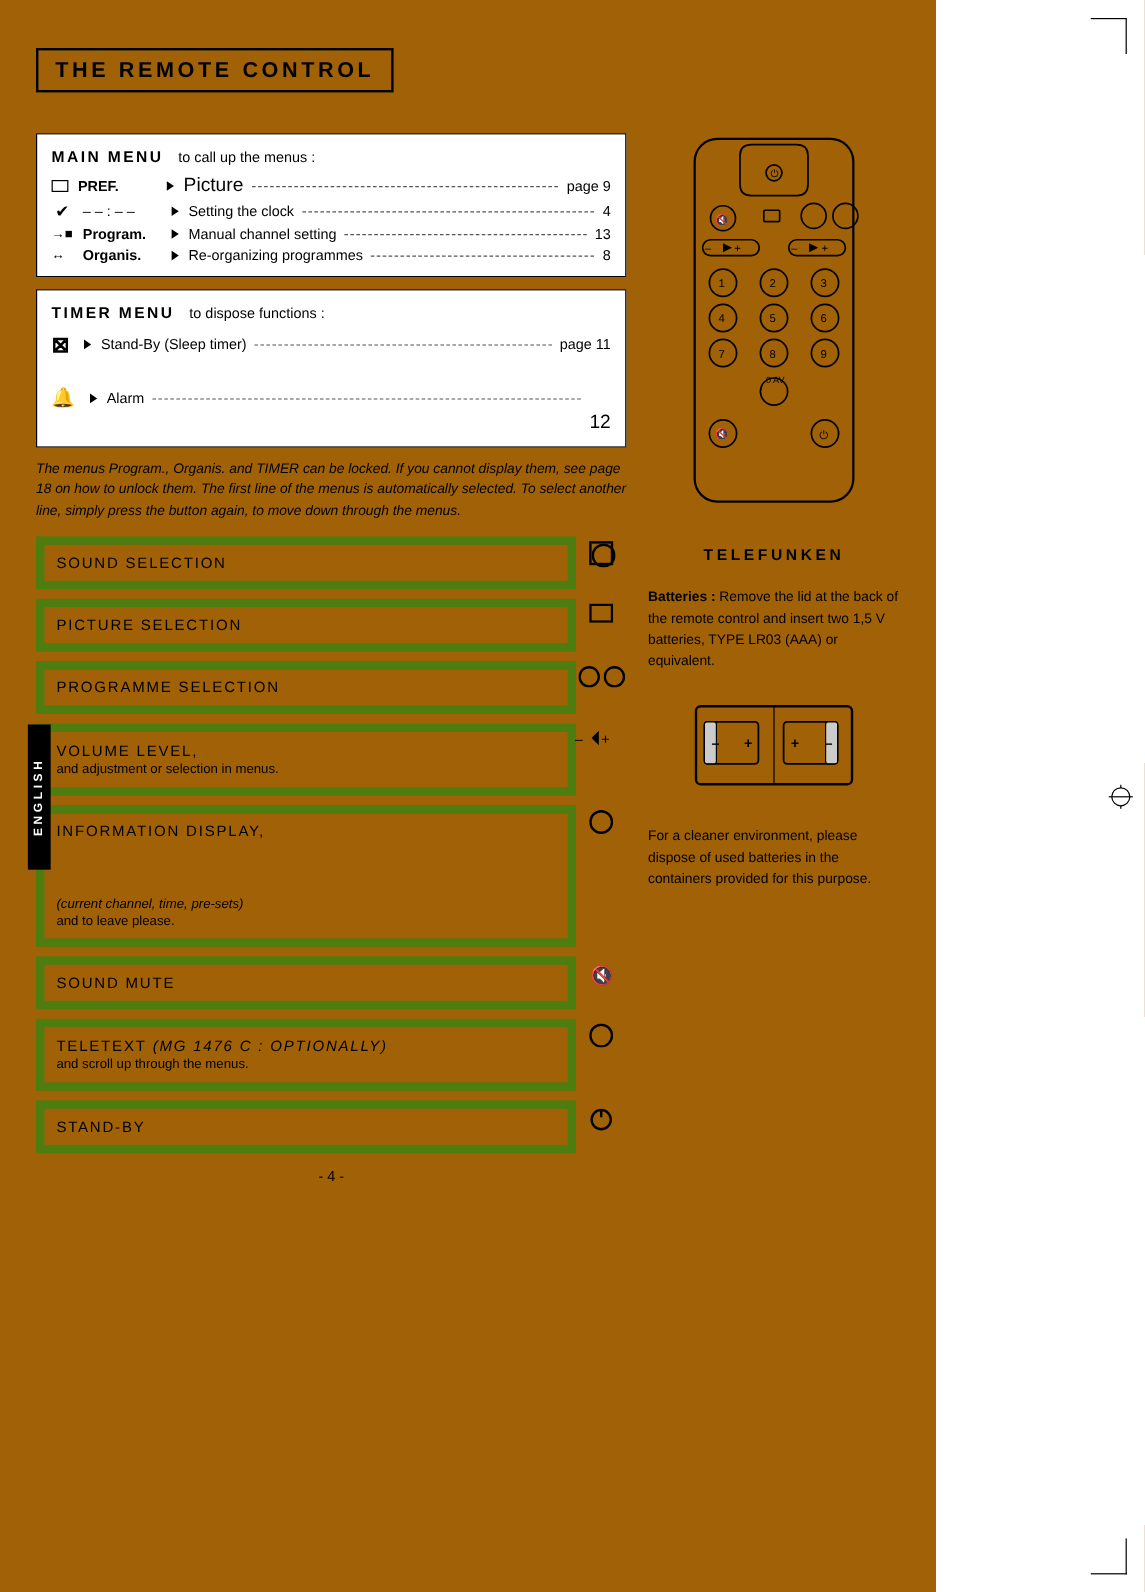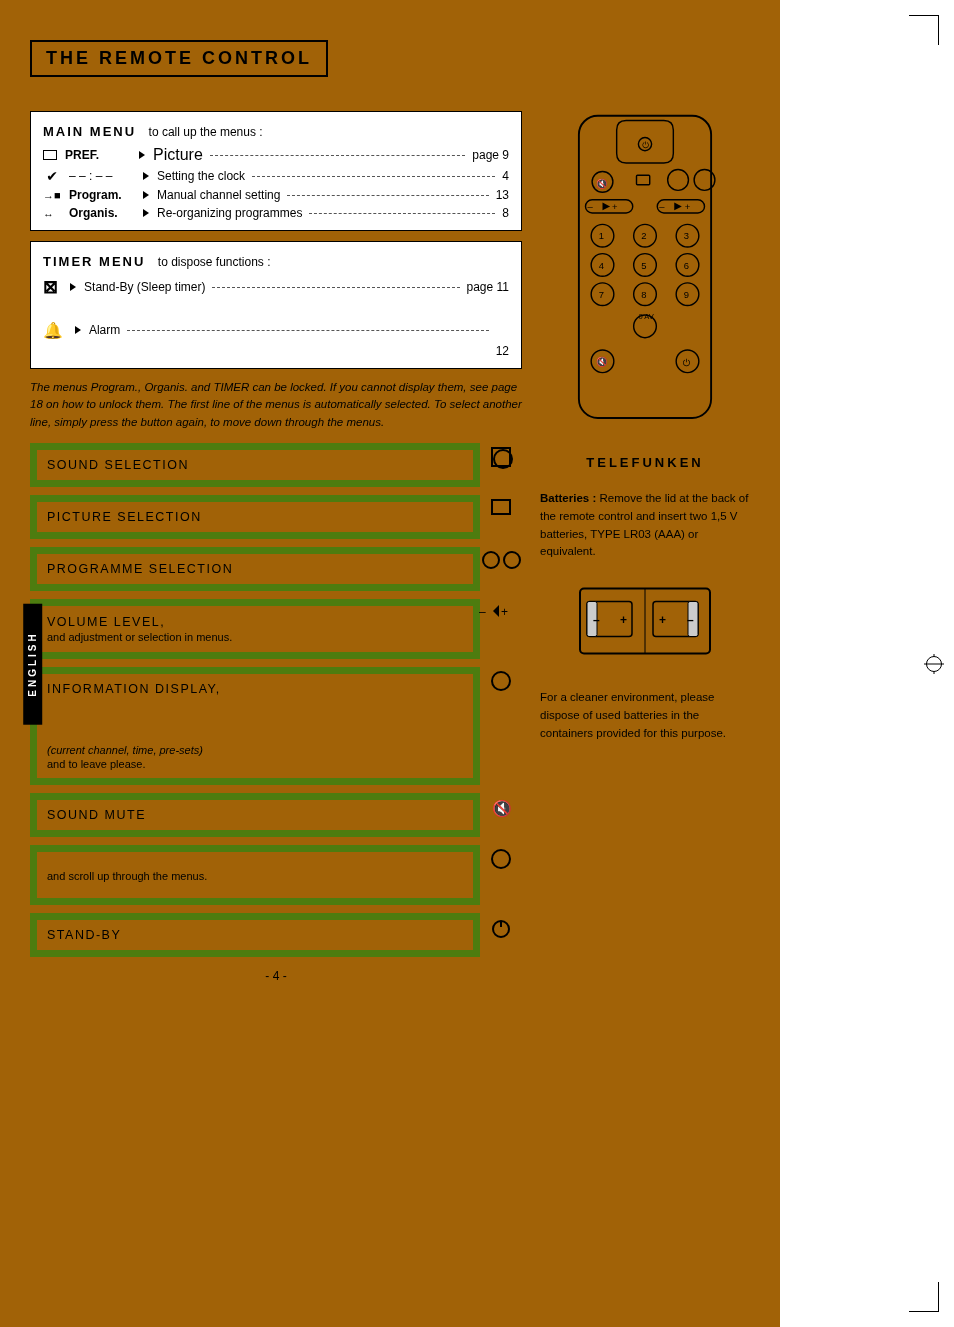--- a/index.html
+++ b/index.html
@@ -374,21 +374,21 @@
           <span style="font-size:12px;">page 11</span>
         </div>
 
         <div class="menu-row-line" style="margin-top:4px;">
           <span style="font-size:16px;margin-right:8px;">🔔</span>
           <span class="arrow-right-sm"></span>
           <span style="font-size:12px;margin-left:4px;">Alarm</span>
           <span class="dline">
               <span class="dline-inner"></span>
             </span>
-          <span style="font-size:12px;margin-top:42px;">12</span>
+          <span style="font-size:16px;margin-top:42px;">12</span>
         </div>
       </div>
 
       <p class="italic-note">The menus Program., Organis. and TIMER can be locked. If you cannot display them, see page 18 on how to unlock them. The first line of the menus is automatically selected. To select another line, simply press the button again, to move down through the menus.</p>
 
       <div class="section-row">
         <div class="section-box">
           <span class="section-label">SOUND SELECTION</span>
         </div>
         <div class="section-icon-area">
@@ -468,20 +468,23 @@
 
           <svg width="22" height="22" viewBox="0 0 22 22">
             <text x="2" y="17" font-size="16" font-family="Arial">🔇</text>
           </svg>
         </div>
       </div>
       <div style="height:6px;"></div>
 
       <div class="section-row">
         <div class="section-box tall">
+          <span class="section-label">
+            <span>TELETEXT</span><span style="font-style:italic;"> (MG 1476 C : optionally)</span>
+          </span>
           <span class="section-sublabel">and scroll up through the menus.</span>
         </div>
         <div class="section-icon-area">
           <svg width="20" height="20" viewBox="0 0 20 20">
             <circle cx="10" cy="10" r="9" fill="none" stroke="#000" stroke-width="2"></circle>
           </svg>
         </div>
       </div>
       <div style="height:6px;"></div>
 

